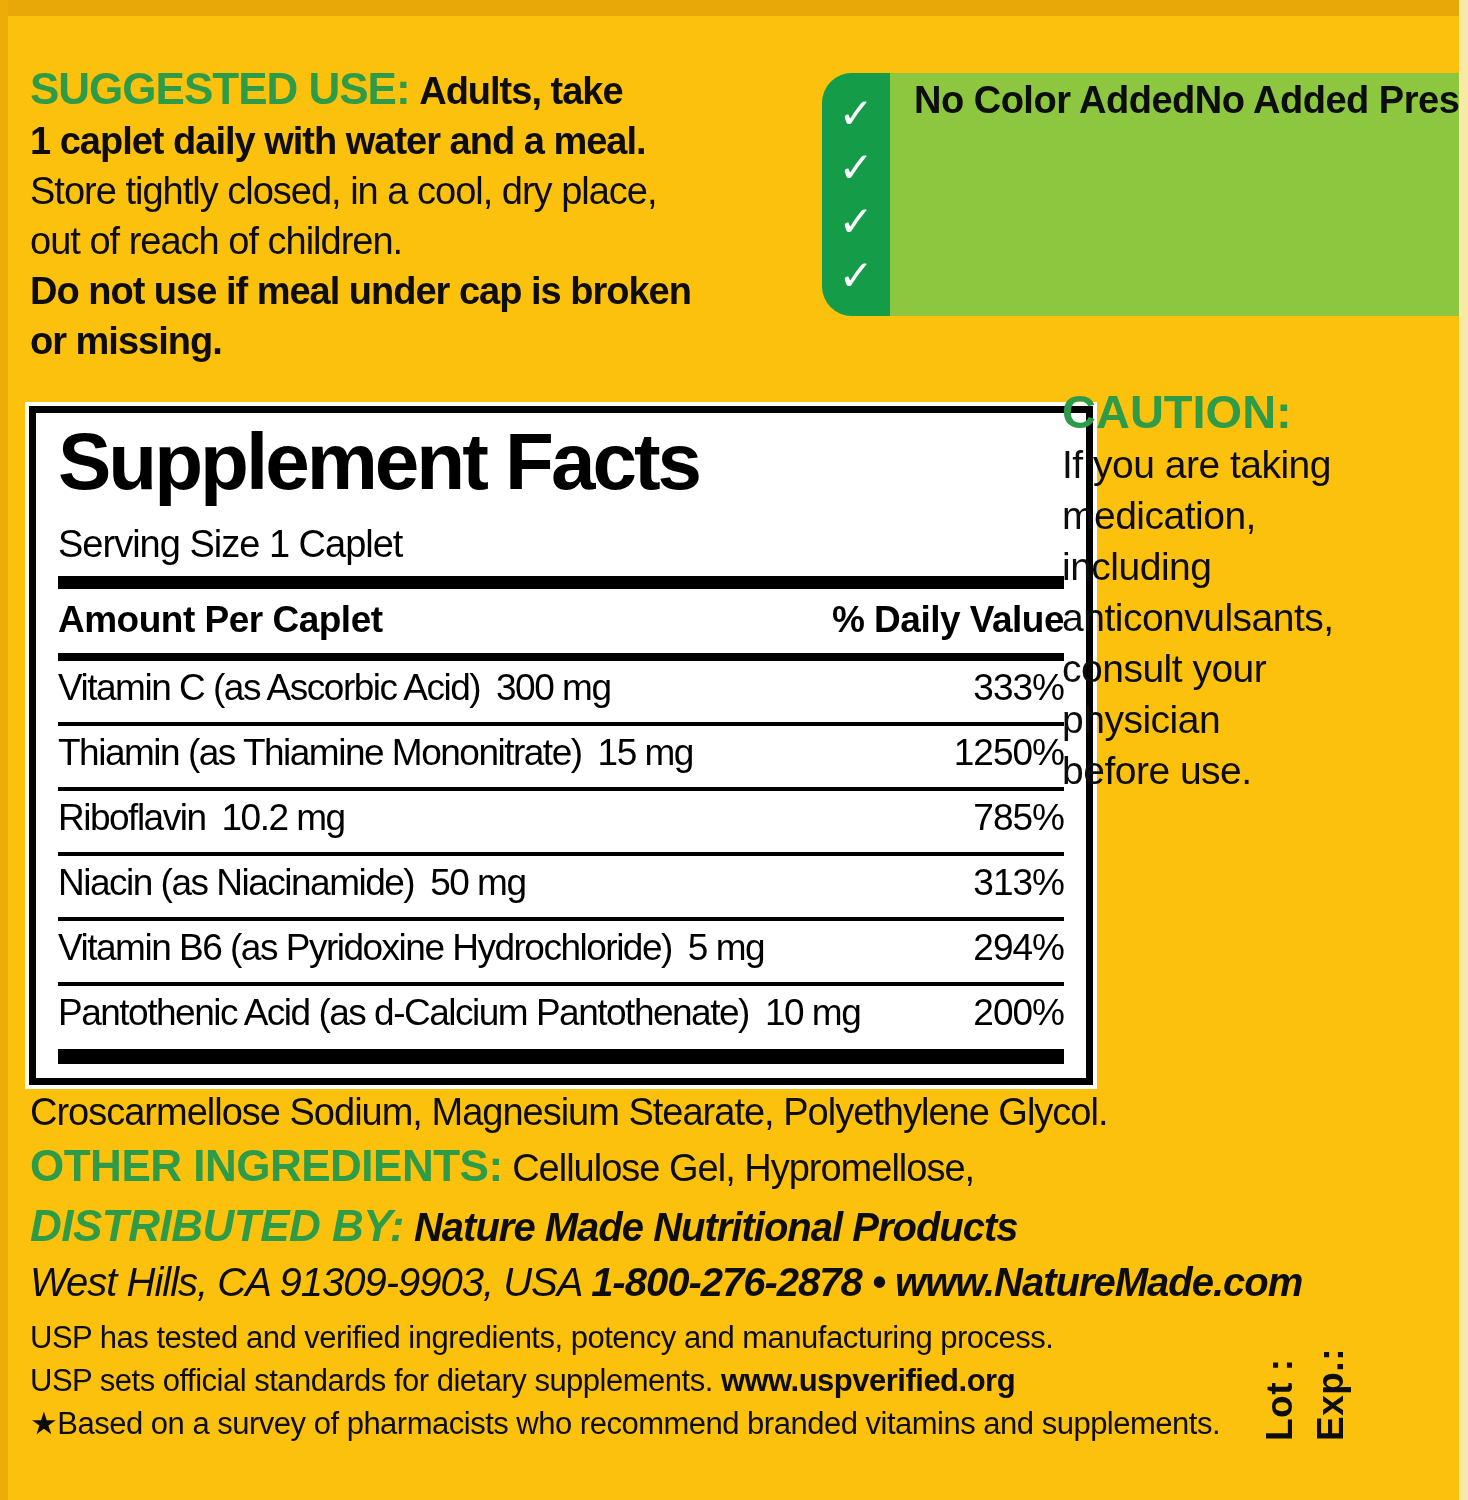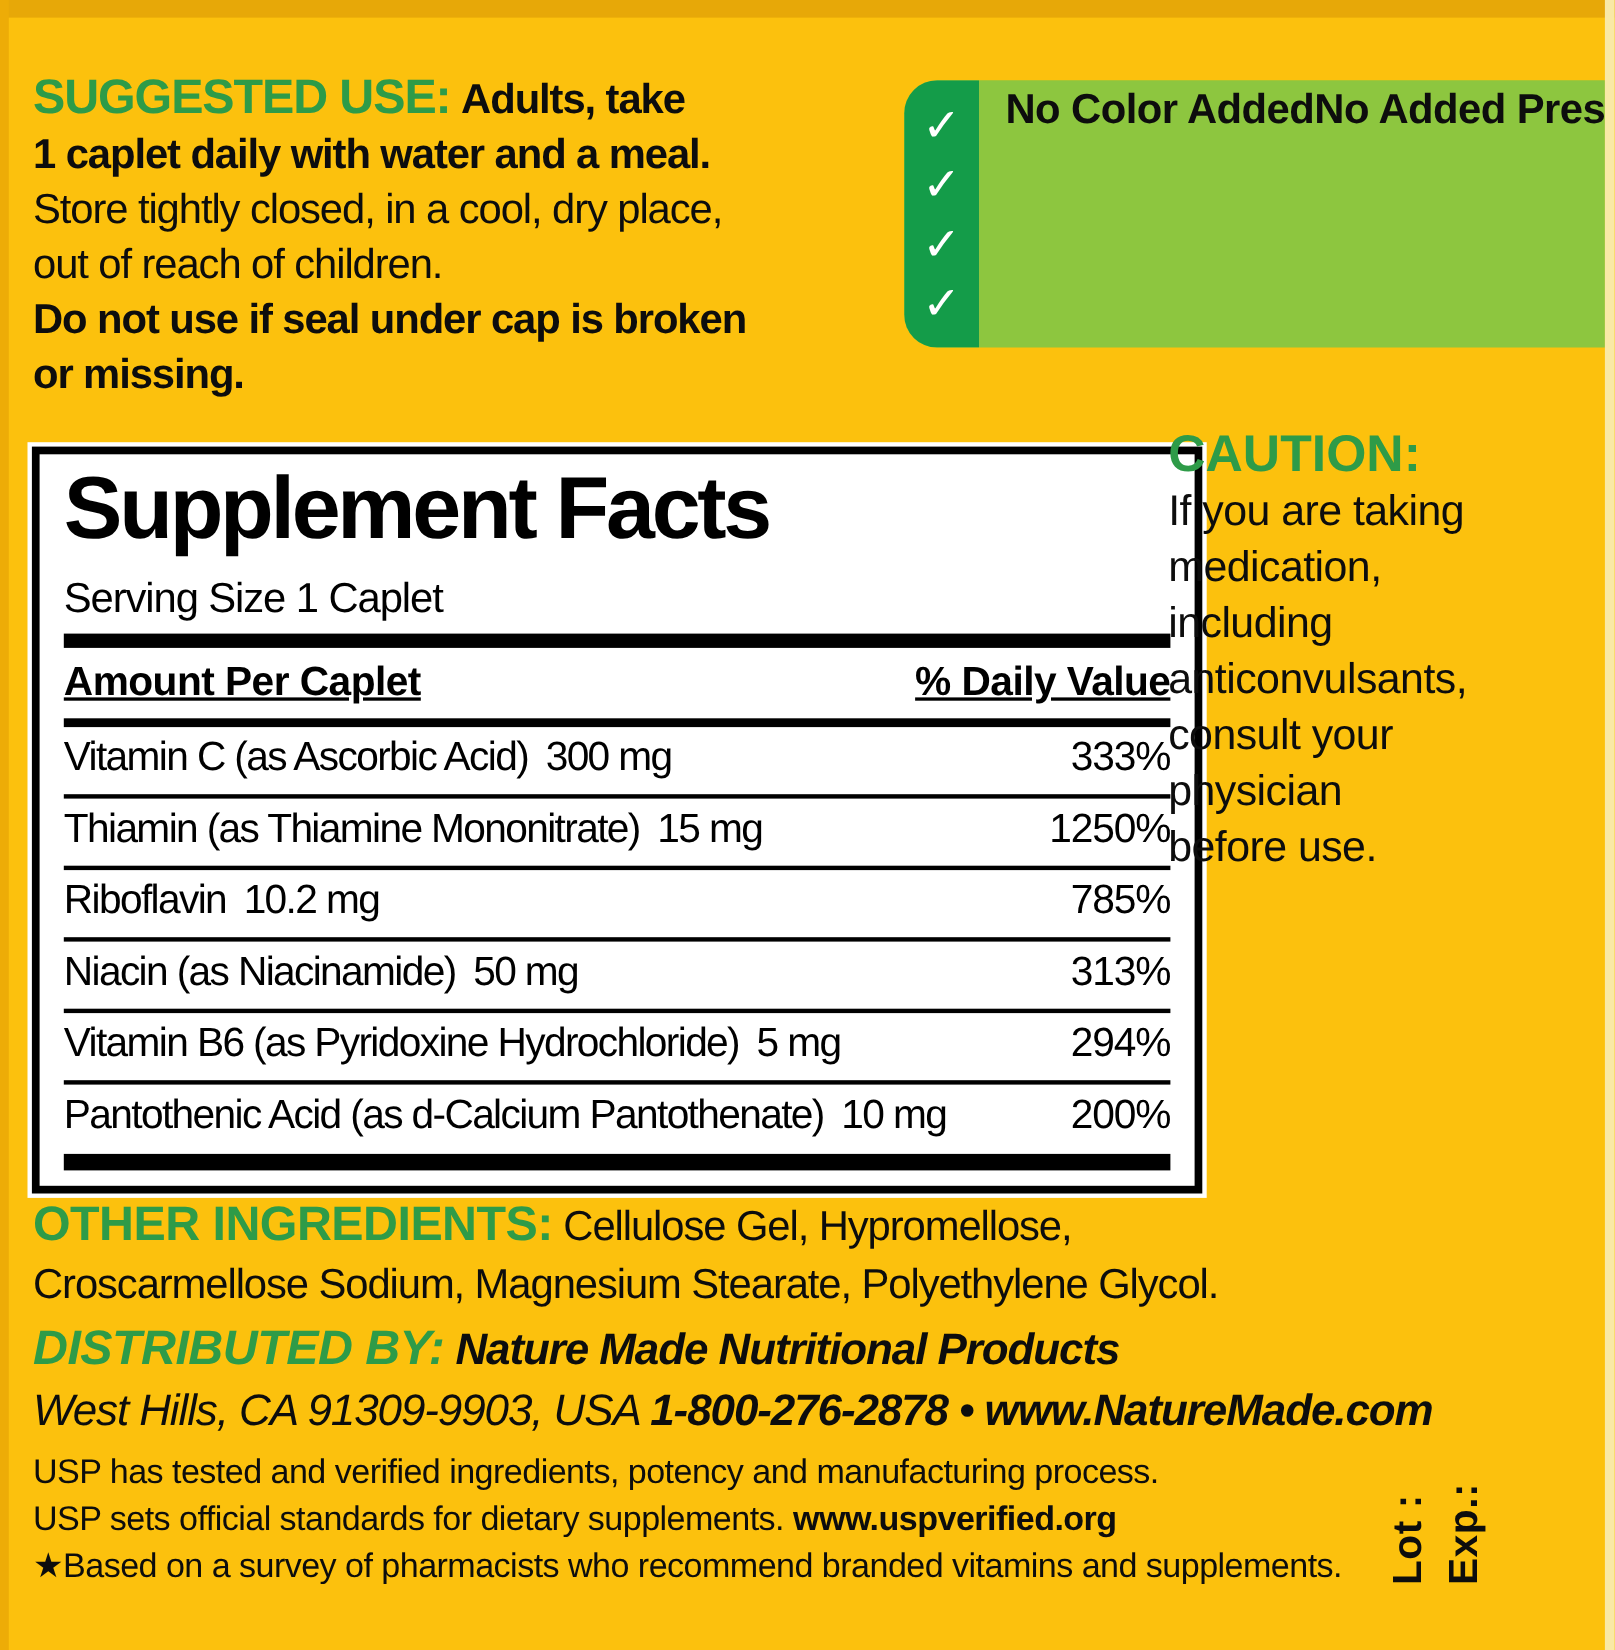--- a/index.html
+++ b/index.html
@@ -32,21 +32,21 @@
   
   .facts{position:absolute;left:25px;top:402px;width:1072px;background:var(--panel_white,#fff);padding:4px;box-sizing:border-box;}
   .facts-inner{border:7px solid #000;padding:8px 22px 14px;}
   .sf-title{font-size:80px;font-weight:bold;letter-spacing:-3px;line-height:1.02;margin:0;color:#000;white-space:nowrap;}
   .sf-serving{font-size:38px;letter-spacing:-1px;margin:20px 0 10px;color:#000;}
   .bar{background:#000;}
   .bar.thick{height:13px;}
   .bar.med{height:8px;}
   .bar.bottom{height:15px;margin-top:2px;}
   .sf-header{display:flex;justify-content:space-between;align-items:baseline;font-weight:bold;font-size:37px;
-    letter-spacing:-0.5px;padding:10px 0 12px;color:#000;text-decoration:underline;}
+    letter-spacing:-0.5px;padding:10px 0 12px;color:#000;}
   .sf-row{display:flex;justify-content:space-between;align-items:baseline;font-size:37px;letter-spacing:-1.5px;
     padding:6px 0 13px;color:#000;}
   .sf-row + .sf-row{border-top:4px solid #000;}
   .sf-amt{margin-left:16px;}
   .sf-dv{margin-left:12px;letter-spacing:-1px;}
 
   
   .caution{position:absolute;left:1062px;top:384px;width:400px;}
   .caution-label{font-size:47px;font-weight:bold;letter-spacing:0;}
   .caution .cline{font-size:39px;line-height:51px;letter-spacing:-0.5px;white-space:nowrap;}
@@ -76,21 +76,21 @@
 <div class="right-strip"></div>
 
 <section class="suggested">
   <div class="line">
     <span class="green b lead">SUGGESTED USE:</span>
     <span class="b">Adults, take</span>
   </div>
   <div class="line b">1 caplet daily with water and a meal.</div>
   <div class="line">Store tightly closed, in a cool, dry place,</div>
   <div class="line">out of reach of children.</div>
-  <div class="line b">Do not use if seal under cap is broken</div>
+  <div class="line b">Do not use if meal under cap is broken</div>
   <div class="line b">or missing.</div>
 </section>
 
 <aside class="claims">
   <div class="claims-checks">
     <span>✓</span>
     <span>✓</span>
     <span>✓</span>
     <span>✓</span>
   </div>
@@ -146,25 +146,25 @@
   <div class="cline">If you are taking</div>
   <div class="cline">medication,</div>
   <div class="cline">including</div>
   <div class="cline">anticonvulsants,</div>
   <div class="cline">consult your</div>
   <div class="cline">physician</div>
   <div class="cline">before use.</div>
 </aside>
 
 <section class="other">
+  <div>Croscarmellose Sodium, Magnesium Stearate, Polyethylene Glycol.</div>
   <div>
     <span class="label green">OTHER INGREDIENTS:</span>
     <span>Cellulose Gel, Hypromellose,</span>
   </div>
-  <div>Croscarmellose Sodium, Magnesium Stearate, Polyethylene Glycol.</div>
 </section>
 
 <section class="dist">
   <div>
     <span class="label green">DISTRIBUTED BY:</span>
     <span class="b">Nature Made Nutritional Products</span>
   </div>
   <div>
     <span>West Hills, CA 91309-9903, USA</span>
     <span class="b">1-800-276-2878</span>

